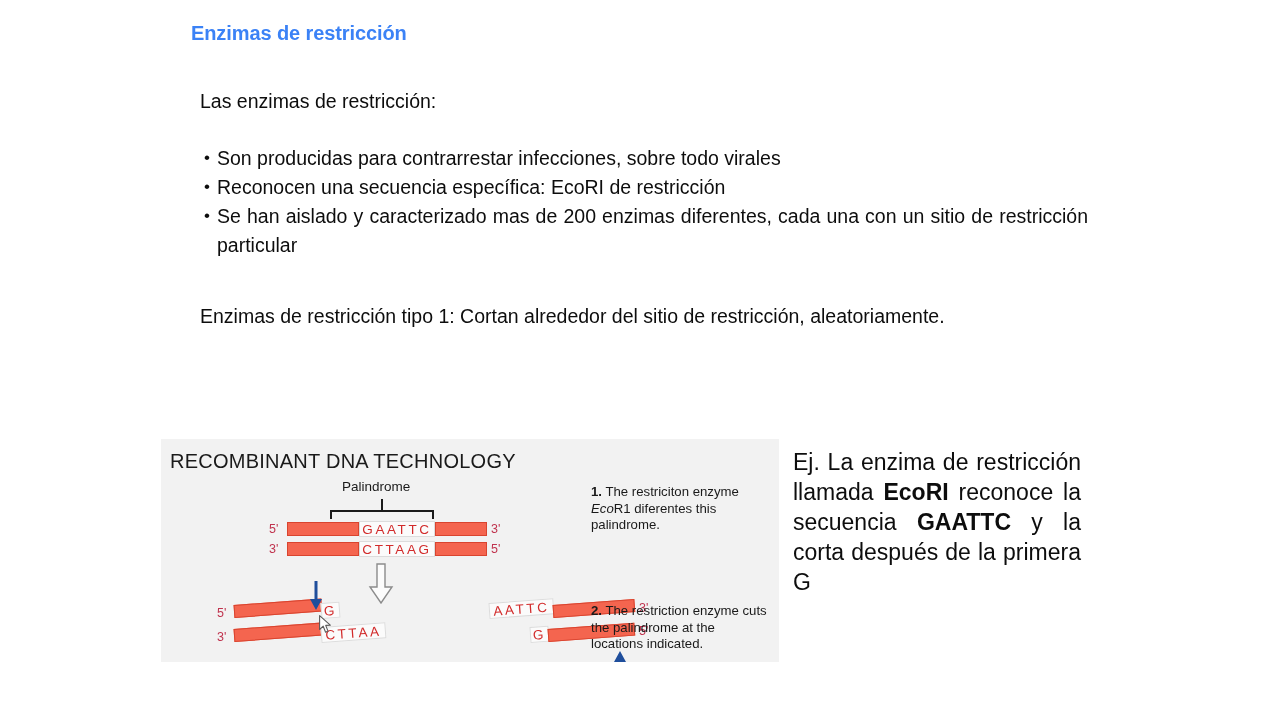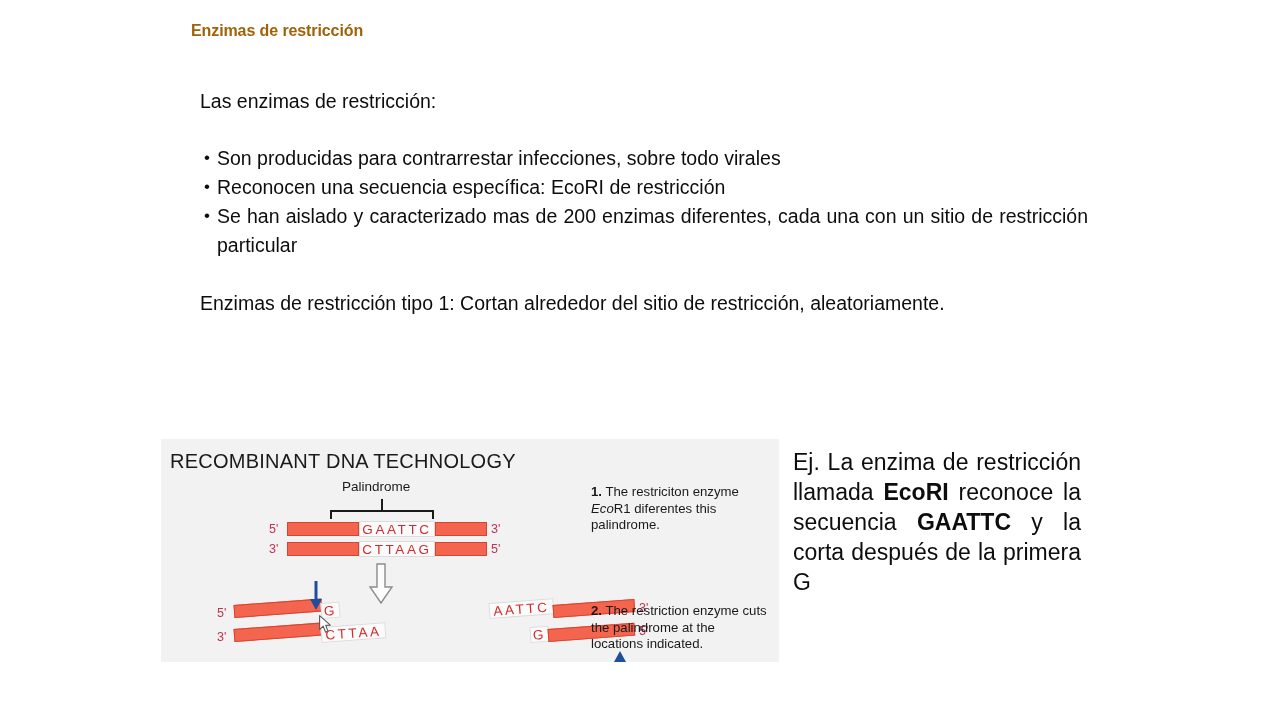--- a/index.html
+++ b/index.html
@@ -12,23 +12,23 @@
   #slide {
     position: relative;
     width: 1280px; height: 720px;
     background: #ffffff;
   }
 
   
   .slide-title {
     position: absolute;
     left: 191px; top: 22px;
-    font-size: 16px;
+    font-size: 20px;
     font-weight: bold;
-    color: #a16207;
+    color: #3b82f6;
     letter-spacing: -0.1px;
     white-space: nowrap;
   }
 
   
   .body-col {
     position: absolute;
     left: 200px; top: 87px;
     width: 900px;
     font-size: 19.5px;
@@ -52,21 +52,21 @@
     font-size: 17px;
     color: #0d0d0d;
   }
   .bullet-item.justified {
     text-align: justify;
     text-align-last: left;
     width: 888px;
   }
 
   .para-block {
-    margin-top: 29px;
+    margin-top: 42px;
     line-height: 29px;
     width: 892px;
   }
   .para-line { display: block; }
   .para-flow { display: block; text-align: justify; text-align-last: left; }
   .b { font-weight: bold; }
   .i { font-style: italic; }
 
   
   .figure-panel {

